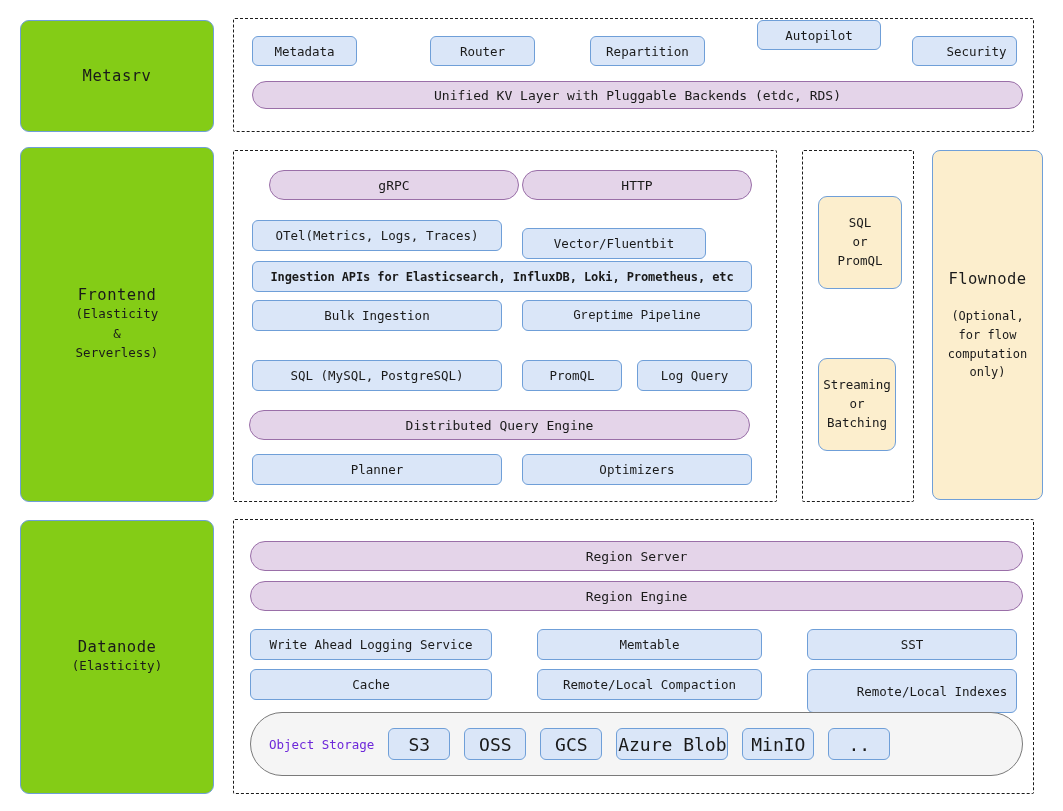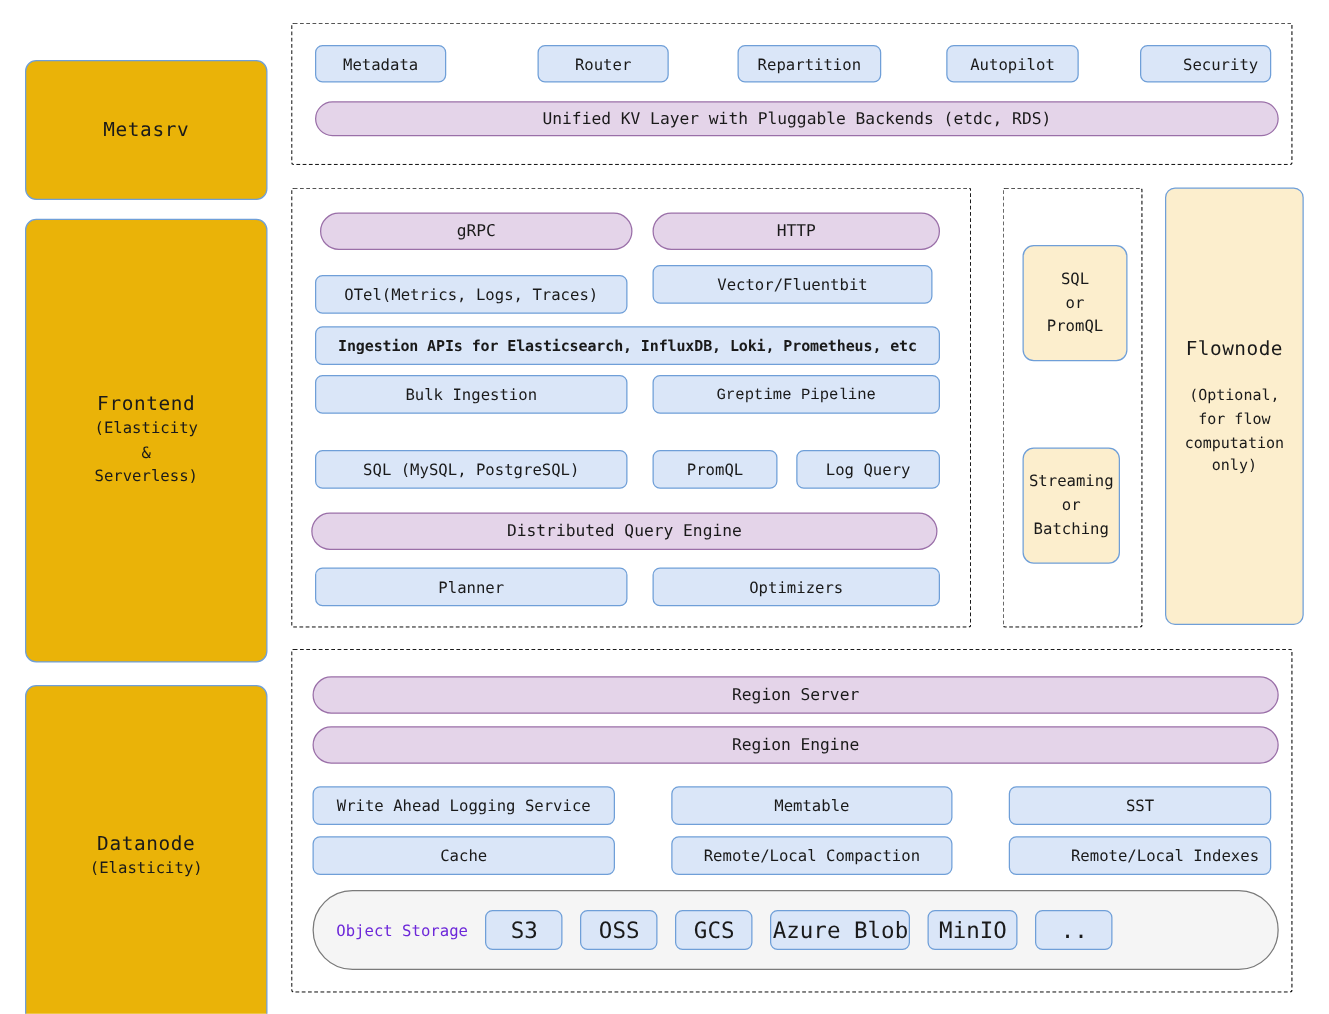--- a/index.html
+++ b/index.html
@@ -7,27 +7,26 @@
     width:1063px;height:811px;
     font-family:"DejaVu Sans Mono","Liberation Mono",monospace;
     color:#1a1a1a;
     overflow:hidden;
   }
   .canvas{position:relative;width:1063px;height:811px;}
 
   
   .sidebox{
     position:absolute;
-    background:#eab308;
+    background:#84cc16;
     border:1px solid #6f9fd8;
     border-radius:9px;
     display:flex;flex-direction:column;
     align-items:center;justify-content:center;
     text-align:center;
-    margin-top:28px;
   }
   .sidebox .big{font-size:15.5px;letter-spacing:.5px;}
   .sidebox .sub{font-size:12.5px;line-height:1.55;}
 
   .dashbox{
     position:absolute;
     border:1.6px dashed #1c1c1c;
     background:transparent;
     border-radius:2px;
   }
@@ -98,39 +97,39 @@
 
   <div class="sidebox" style="left:20px;top:20px;width:192px;height:110px;">
     <div class="big">Metasrv</div>
   </div>
 
   <div class="dashbox" style="left:233px;top:18px;width:799px;height:112px;"></div>
 
   <div class="bluebox" style="left:252px;top:36px;width:105px;height:30px;">Metadata</div>
   <div class="bluebox" style="left:430px;top:36px;width:105px;height:30px;">Router</div>
   <div class="bluebox" style="left:590px;top:36px;width:115px;height:30px;">Repartition</div>
-  <div class="bluebox" style="left:757px;top:36px;width:106px;height:30px;">Autopilot</div>
+  <div class="bluebox" style="left:757px;top:20px;width:124px;height:30px;">Autopilot</div>
   <div class="bluebox" style="left:912px;top:36px;width:105px;height:30px;padding-left:28px;">Security</div>
 
   <div class="pill" style="left:252px;top:81px;width:771px;height:28px;">Unified KV Layer with Pluggable Backends (etdc, RDS)</div>
 
   <div class="sidebox" style="left:20px;top:147px;width:192px;height:353px;">
     <div class="big">Frontend</div>
     <div class="sub">(Elasticity</div>
     <div class="sub">&amp;</div>
     <div class="sub">Serverless)</div>
   </div>
 
   <div class="dashbox" style="left:233px;top:150px;width:542px;height:350px;"></div>
 
-  <div class="pill" style="left:256px;top:170px;width:250px;height:30px;">gRPC</div>
+  <div class="pill" style="left:269px;top:170px;width:250px;height:30px;">gRPC</div>
   <div class="pill" style="left:522px;top:170px;width:230px;height:30px;">HTTP</div>
 
   <div class="bluebox" style="left:252px;top:220px;width:250px;height:31px;">OTel(Metrics, Logs, Traces)</div>
-  <div class="bluebox" style="left:522px;top:212px;width:224px;height:31px;">Vector/Fluentbit</div>
+  <div class="bluebox" style="left:522px;top:228px;width:184px;height:31px;">Vector/Fluentbit</div>
   <div class="bluebox bold" style="left:252px;top:261px;width:500px;height:31px;">Ingestion APIs for Elasticsearch, InfluxDB, Loki, Prometheus, etc</div>
   <div class="bluebox" style="left:252px;top:300px;width:250px;height:31px;">Bulk Ingestion</div>
   <div class="bluebox" style="left:522px;top:300px;width:230px;height:31px;font-family:Liberation Mono, monospace;">Greptime Pipeline</div>
 
   <div class="bluebox" style="left:252px;top:360px;width:250px;height:31px;">SQL (MySQL, PostgreSQL)</div>
   <div class="bluebox" style="left:522px;top:360px;width:100px;height:31px;">PromQL</div>
   <div class="bluebox" style="left:637px;top:360px;width:115px;height:31px;">Log Query</div>
 
   <div class="pill" style="left:249px;top:410px;width:501px;height:30px;">Distributed Query Engine</div>
 
@@ -168,21 +167,21 @@
 
   <div class="pill" style="left:250px;top:541px;width:773px;height:30px;">Region Server</div>
   <div class="pill" style="left:250px;top:581px;width:773px;height:30px;">Region Engine</div>
 
   <div class="bluebox" style="left:250px;top:629px;width:242px;height:31px;">Write Ahead Logging Service</div>
   <div class="bluebox" style="left:537px;top:629px;width:225px;height:31px;">Memtable</div>
   <div class="bluebox" style="left:807px;top:629px;width:210px;height:31px;">SST</div>
 
   <div class="bluebox" style="left:250px;top:669px;width:242px;height:31px;">Cache</div>
   <div class="bluebox" style="left:537px;top:669px;width:225px;height:31px;">Remote/Local Compaction</div>
-  <div class="bluebox" style="left:807px;top:669px;width:210px;height:31px;padding-left:44px;">Remote/Local Indexes</div>
+  <div class="bluebox" style="left:807px;top:669px;width:210px;height:44px;padding-left:44px;">Remote/Local Indexes</div>
 
   <div class="storagebar" style="left:250px;top:712px;width:773px;height:64px;">
     <div class="slabel">Object Storage</div>
     <div class="chip" style="width:62px;">S3</div>
     <div class="chip" style="width:62px;">OSS</div>
     <div class="chip" style="width:62px;">GCS</div>
     <div class="chip" style="width:112px;">Azure Blob</div>
     <div class="chip" style="width:72px;">MinIO</div>
     <div class="chip" style="width:62px;">..</div>
   </div>

